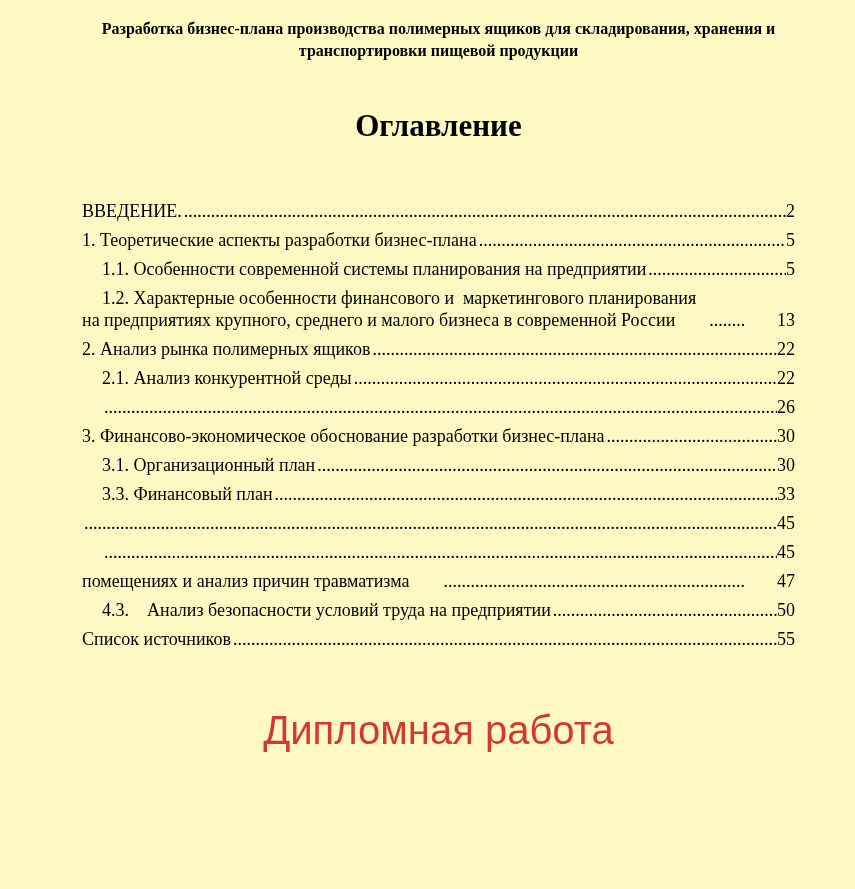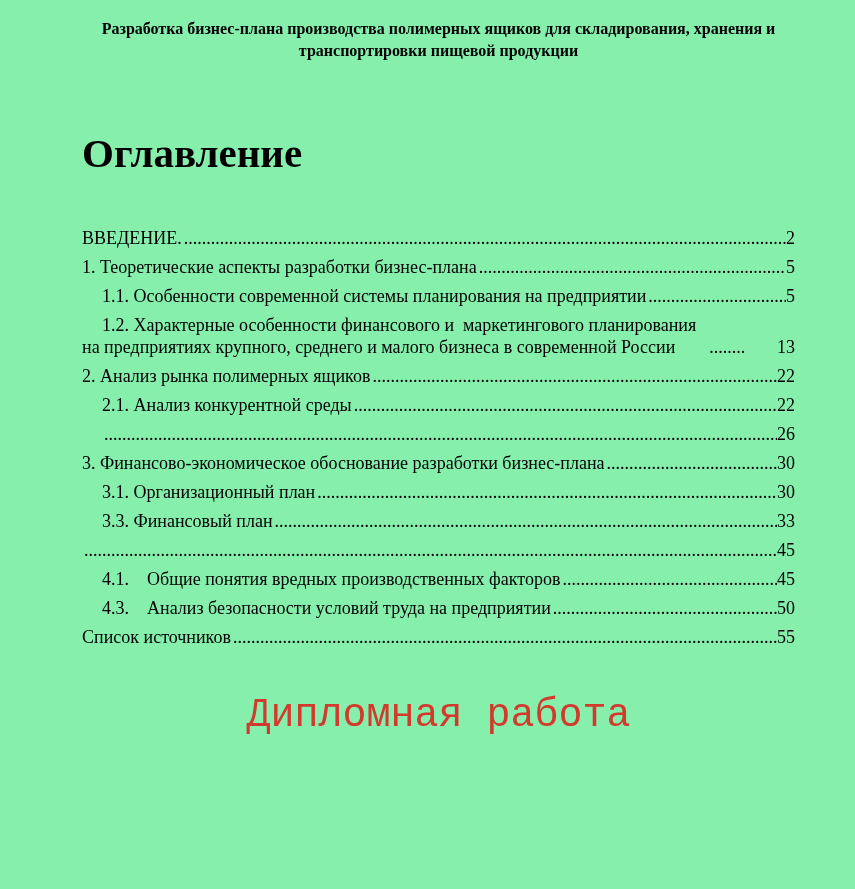--- a/index.html
+++ b/index.html
@@ -2,36 +2,37 @@
 <html><head>
 <meta charset="utf-8">
 <title>Оглавление</title>
 <style>
   html, body { margin: 0; padding: 0; background: #ffffff; }
   .page {
     position: relative;
     box-sizing: border-box;
     width: 855px;
     min-height: 889px;
-    background: #86efac;
+    background: #fef9c3;
     padding: 18px 60px 28px 82px;
     font-family: "Liberation Serif", "DejaVu Serif", serif;
     color: #000000;
   }
   .doc-header {
     text-align: center;
     font-weight: bold;
     font-size: 16px;
     line-height: 22px;
   }
   .toc-title {
+    text-align: center;
     font-weight: bold;
-    font-size: 41px;
+    font-size: 31px;
     line-height: 36px;
-    margin-top: 73px;
+    margin-top: 46px;
   }
   .toc { margin-top: 56px; }
   .row {
     display: flex;
     align-items: baseline;
     font-size: 18px;
     line-height: 22px;
     margin-bottom: 7px;
   }
   .l0 { padding-left: 0; }
@@ -44,23 +45,23 @@
     overflow: hidden;
     white-space: nowrap;
     margin-left: 2px;
     min-width: 10px;
   }
   .fill::after {
     content: "..............................................................................................................................................................................................................................................................";
   }
   .page-num { flex: 0 0 auto; white-space: nowrap; }
   .watermark {
-    margin-top: 44px;
+    margin-top: 56px;
     text-align: center;
-    font-family: Liberation Mono, monospace;
+    font-family: Liberation Sans, sans-serif;
     font-size: 40px;
     line-height: 48px;
   }
 </style>
 </head>
 <body>
 
 <div class="page">
 
   <div class="doc-header">
@@ -135,26 +136,30 @@
       <span class="fill"></span>
       <span class="page-num">33</span>
     </div>
 
     <div class="row l0">
       <span class="fill"></span>
       <span class="page-num">45</span>
     </div>
 
     <div class="row l1">
-      <span class="txt">4.1.&nbsp;&nbsp;&nbsp;&nbsp;Общие понятия вредных производственных факторов</span>
       <span class="fill"></span>
       <span class="page-num">45</span>
     </div>
 
 
+    <div class="row cont">
+      <span class="txt">помещениях и анализ причин травматизма</span>
+      <span class="fill"></span>
+      <span class="page-num">47</span>
+    </div>
 
     <div class="row l1">
       <span class="txt">4.3.&nbsp;&nbsp;&nbsp;&nbsp;Анализ безопасности условий труда на предприятии</span>
       <span class="fill"></span>
       <span class="page-num">50</span>
     </div>
 
 
     <div class="row l0">
       <span class="txt">Список источников</span>

